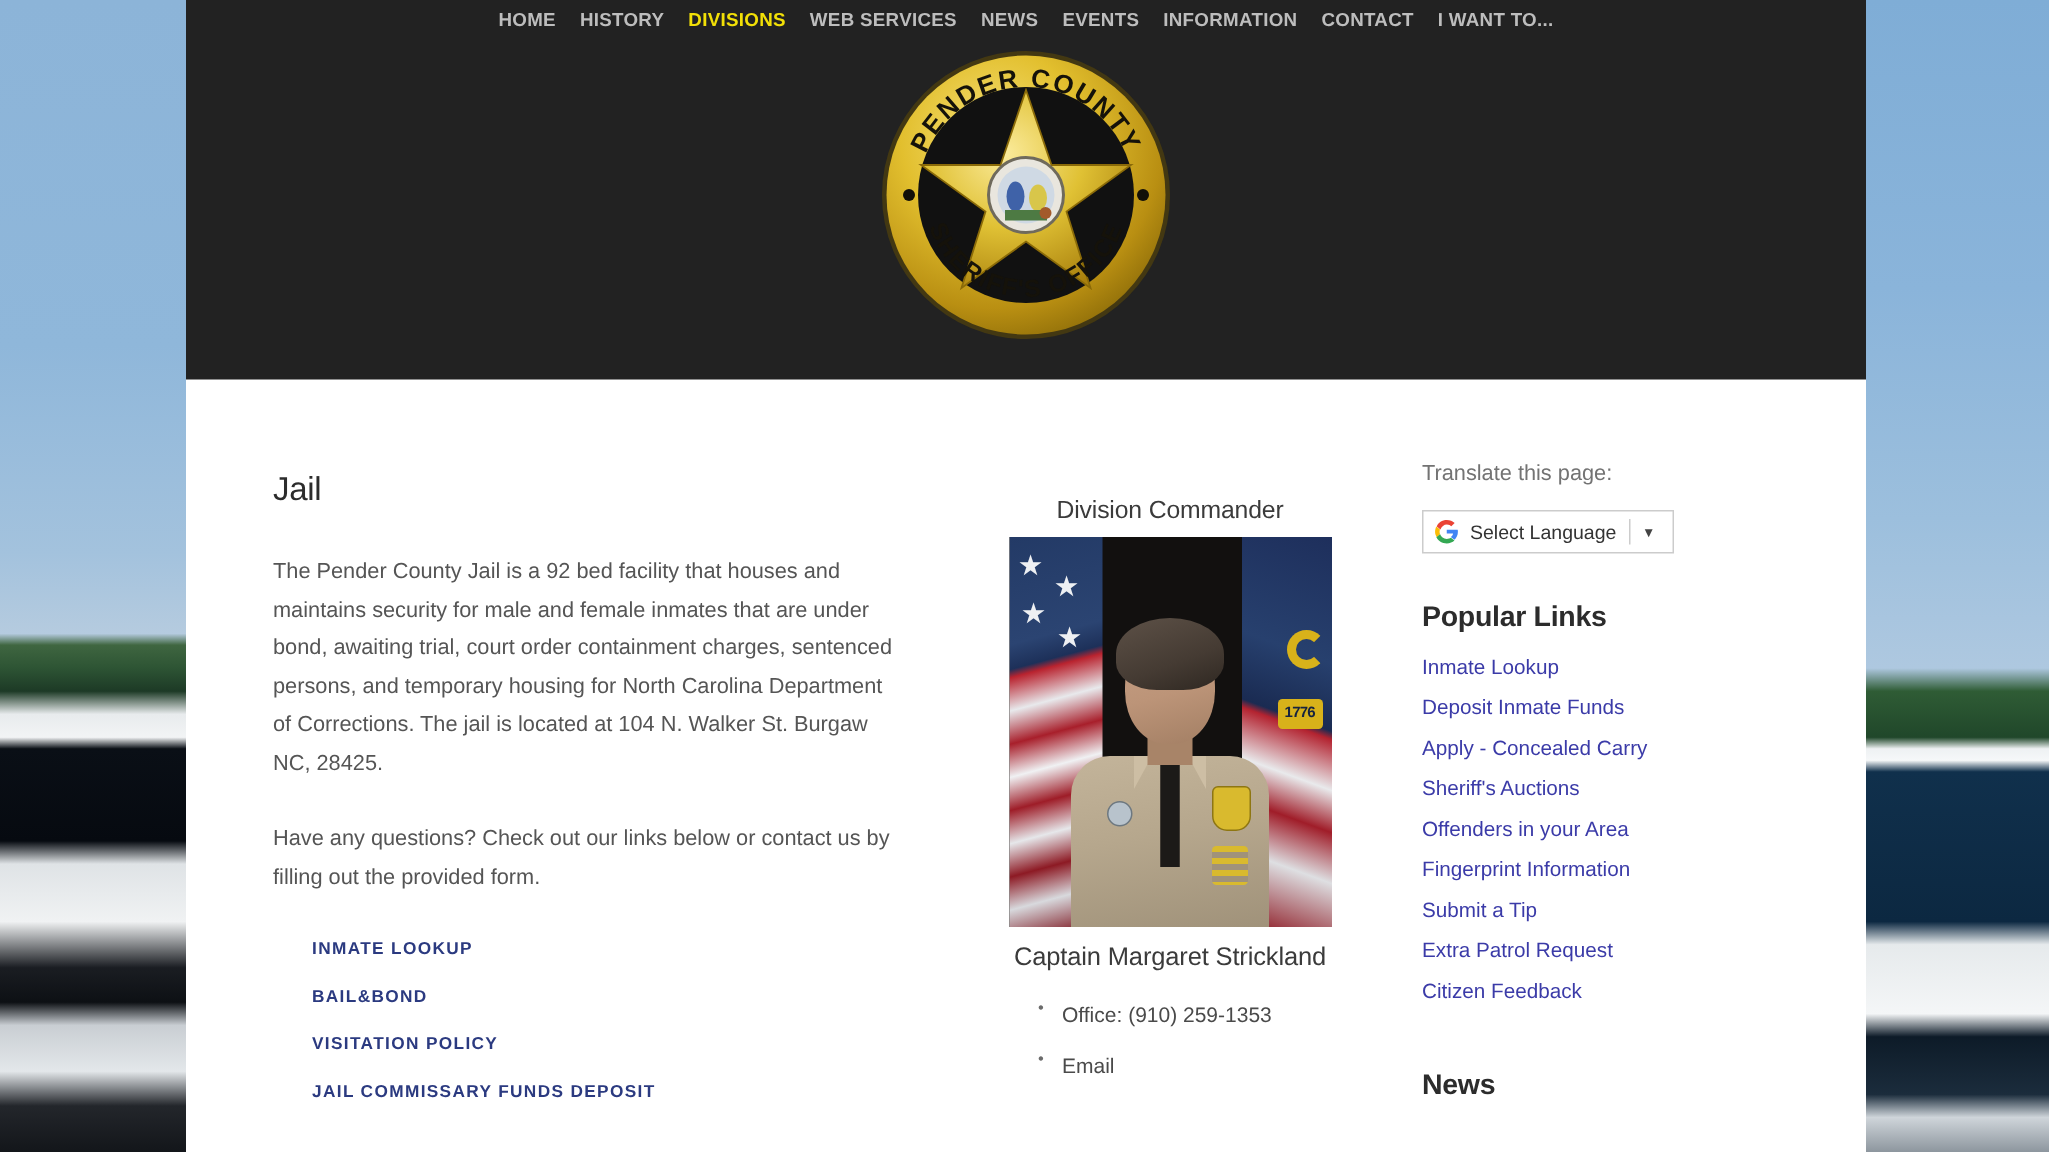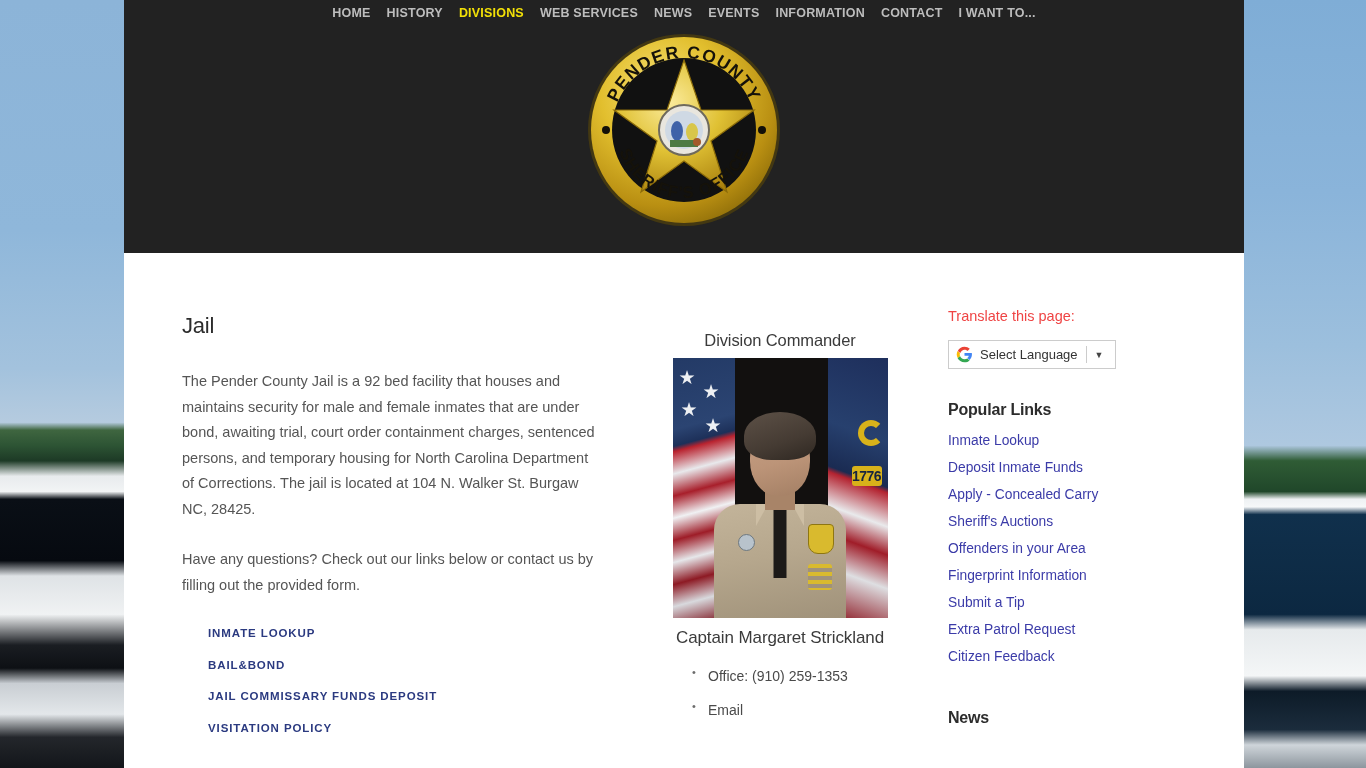--- a/index.html
+++ b/index.html
@@ -199,21 +199,21 @@
         #b32330 48%, #e9eaec 60%, #a01d29 70%,
         #dedfe2 82%, #8d1a24 100%);
   }
   .flag-nc .nc-emblem {
     position: absolute;
     right: 6px; top: 108px;
     width: 30px; height: 20px;
     background: #d8b21a;
     border-radius: 3px;
     color: #16233f;
-    font-size: 14px;
+    font-size: 10px;
     font-weight: bold;
     text-align: center;
     line-height: 20px;
     letter-spacing: -0.5px;
   }
   .flag-nc .nc-c {
     position: absolute;
     right: 4px; top: 62px;
     width: 26px; height: 26px;
     border: 6px solid #d8b21a;
@@ -329,21 +329,21 @@
     content: "•";
     position: absolute;
     left: 0; top: -2px;
     font-size: 11px;
     color: #6b6b6b;
   }
 
   
   #translate-label {
     font-size: 14.5px;
-    color: #ef4444;
+    color: #737373;
     margin-bottom: 16px;
   }
   #translate-widget {
     display: inline-flex;
     align-items: center;
     height: 29px;
     border: 1px solid #cccccc;
     background: #ffffff;
     padding: 0 2px 0 7px;
     cursor: pointer;
@@ -361,21 +361,21 @@
   #translate-widget .divider {
     width: 1px; height: 17px;
     background: #cccccc;
   }
   #translate-widget .caret {
     font-size: 9px;
     color: #444444;
     padding: 0 9px 0 8px;
   }
   .side-heading {
-    font-size: 16px;
+    font-size: 19px;
     font-weight: bold;
     color: #2c2c2c;
     margin-top: 32px;
     margin-bottom: 12px;
     letter-spacing: -0.2px;
   }
   #popular-links { list-style: none; }
   #popular-links li { margin-bottom: 7px; }
   .side-link {
     font-size: 13.8px;
@@ -462,24 +462,24 @@
       <p class="body-para">Have any questions? Check out our links below or contact us by filling out the provided form.</p>
 
       <ul id="jail-links">
         <li>
           <a class="jail-link">INMATE LOOKUP</a>
         </li>
         <li>
           <a class="jail-link">BAIL&amp;BOND</a>
         </li>
         <li>
+          <a class="jail-link">VISITATION POLICY</a>
+        </li>
+        <li>
           <a class="jail-link">JAIL COMMISSARY FUNDS DEPOSIT</a>
-        </li>
-        <li>
-          <a class="jail-link">VISITATION POLICY</a>
         </li>
 
       </ul>
     </div>
 
     <div id="col-mid">
       <div id="commander-label">Division Commander</div>
 
       <div id="commander-photo">
         <div class="flag-us">

